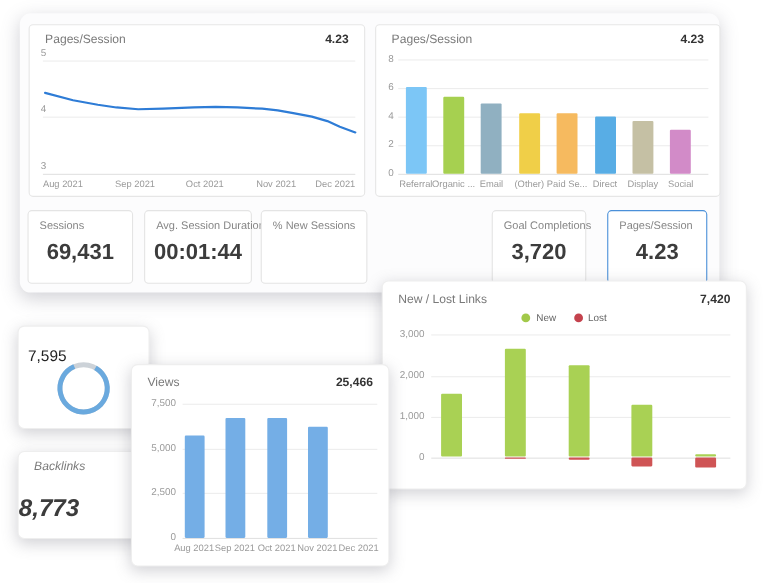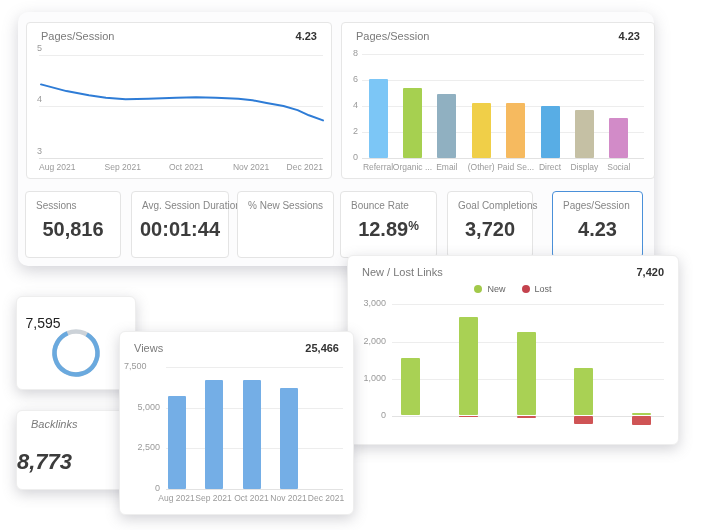--- a/index.html
+++ b/index.html
@@ -107,32 +107,28 @@
         <div class="xlab" style="left: 186px; width: 44px; top: 139px;">Direct</div>
         <div class="bar" style="left: 232.9px; width: 19px; top: 86.9px; height: 48.1px; background: rgb(197, 192, 164);"></div>
         <div class="xlab" style="left: 220.4px; width: 44px; top: 139px;">Display</div>
         <div class="bar" style="left: 267.3px; width: 19px; top: 94.7px; height: 40.3px; background: rgb(210, 139, 200);"></div>
         <div class="xlab" style="left: 254.8px; width: 44px; top: 139px;">Social</div>
       </div>
   </div>
 
   <div class="kpi" id="kpi-0">
     <div class="kpi-label">Sessions</div>
-    <div class="kpi-value"><span>50,816</span><span class="pct"></span></div>
+    <div class="kpi-value"><span>69,431</span><span class="pct"></span></div>
   </div>
   <div class="kpi" id="kpi-1">
     <div class="kpi-label">Avg. Session Duration</div>
     <div class="kpi-value"><span>00:01:44</span><span class="pct"></span></div>
   </div>
   <div class="kpi" id="kpi-2">
     <div class="kpi-label">% New Sessions</div>
-  </div>
-  <div class="kpi" id="kpi-3">
-    <div class="kpi-label">Bounce Rate</div>
-    <div class="kpi-value"><span>12.89</span><span class="pct">%</span></div>
   </div>
   <div class="kpi" id="kpi-4">
     <div class="kpi-label">Goal Completions</div>
     <div class="kpi-value"><span>3,720</span><span class="pct"></span></div>
   </div>
   <div class="kpi" id="kpi-5">
     <div class="kpi-label">Pages/Session</div>
     <div class="kpi-value"><span>4.23</span><span class="pct"></span></div>
   </div>
 
@@ -189,21 +185,21 @@
     <div class="big-val">8,773</div>
   </div>
 
   <div class="fcard" id="card-views">
     <div class="chead">
       <span class="ctitle">Views</span>
       <span class="cvalue">25,466</span>
     </div>
     <div class="plot" id="views-plot">
         <div class="grid" style="left: 46px; right: 10px; top: 35px;"></div>
-        <div class="tick" style="left: 4px; width: 36px; top: 29px;">7,500</div>
+        <div class="tick" style="left: 4px; width: 36px; text-align: right; top: 29px;">7,500</div>
         <div class="grid" style="left: 46px; right: 10px; top: 75.6px;"></div>
         <div class="tick" style="left: 4px; width: 36px; text-align: right; top: 69.6px;">5,000</div>
         <div class="grid" style="left: 46px; right: 10px; top: 116.3px;"></div>
         <div class="tick" style="left: 4px; width: 36px; text-align: right; top: 110.3px;">2,500</div>
         <div class="grid base" style="left: 46px; right: 10px; top: 157px;"></div>
         <div class="tick" style="left: 4px; width: 36px; text-align: right; top: 151px;">0</div>
         <div class="bar" style="left: 47.5px; width: 18px; top: 64.204px; height: 92.796px; background: rgb(116, 174, 230);"></div>
         <div class="xlab" style="left: 33.5px; width: 46px; top: 161px;">Aug 2021</div>
         <div class="bar" style="left: 84.5px; width: 18px; top: 47.924px; height: 109.076px; background: rgb(116, 174, 230);"></div>
         <div class="xlab" style="left: 70.5px; width: 46px; top: 161px;">Sep 2021</div>

